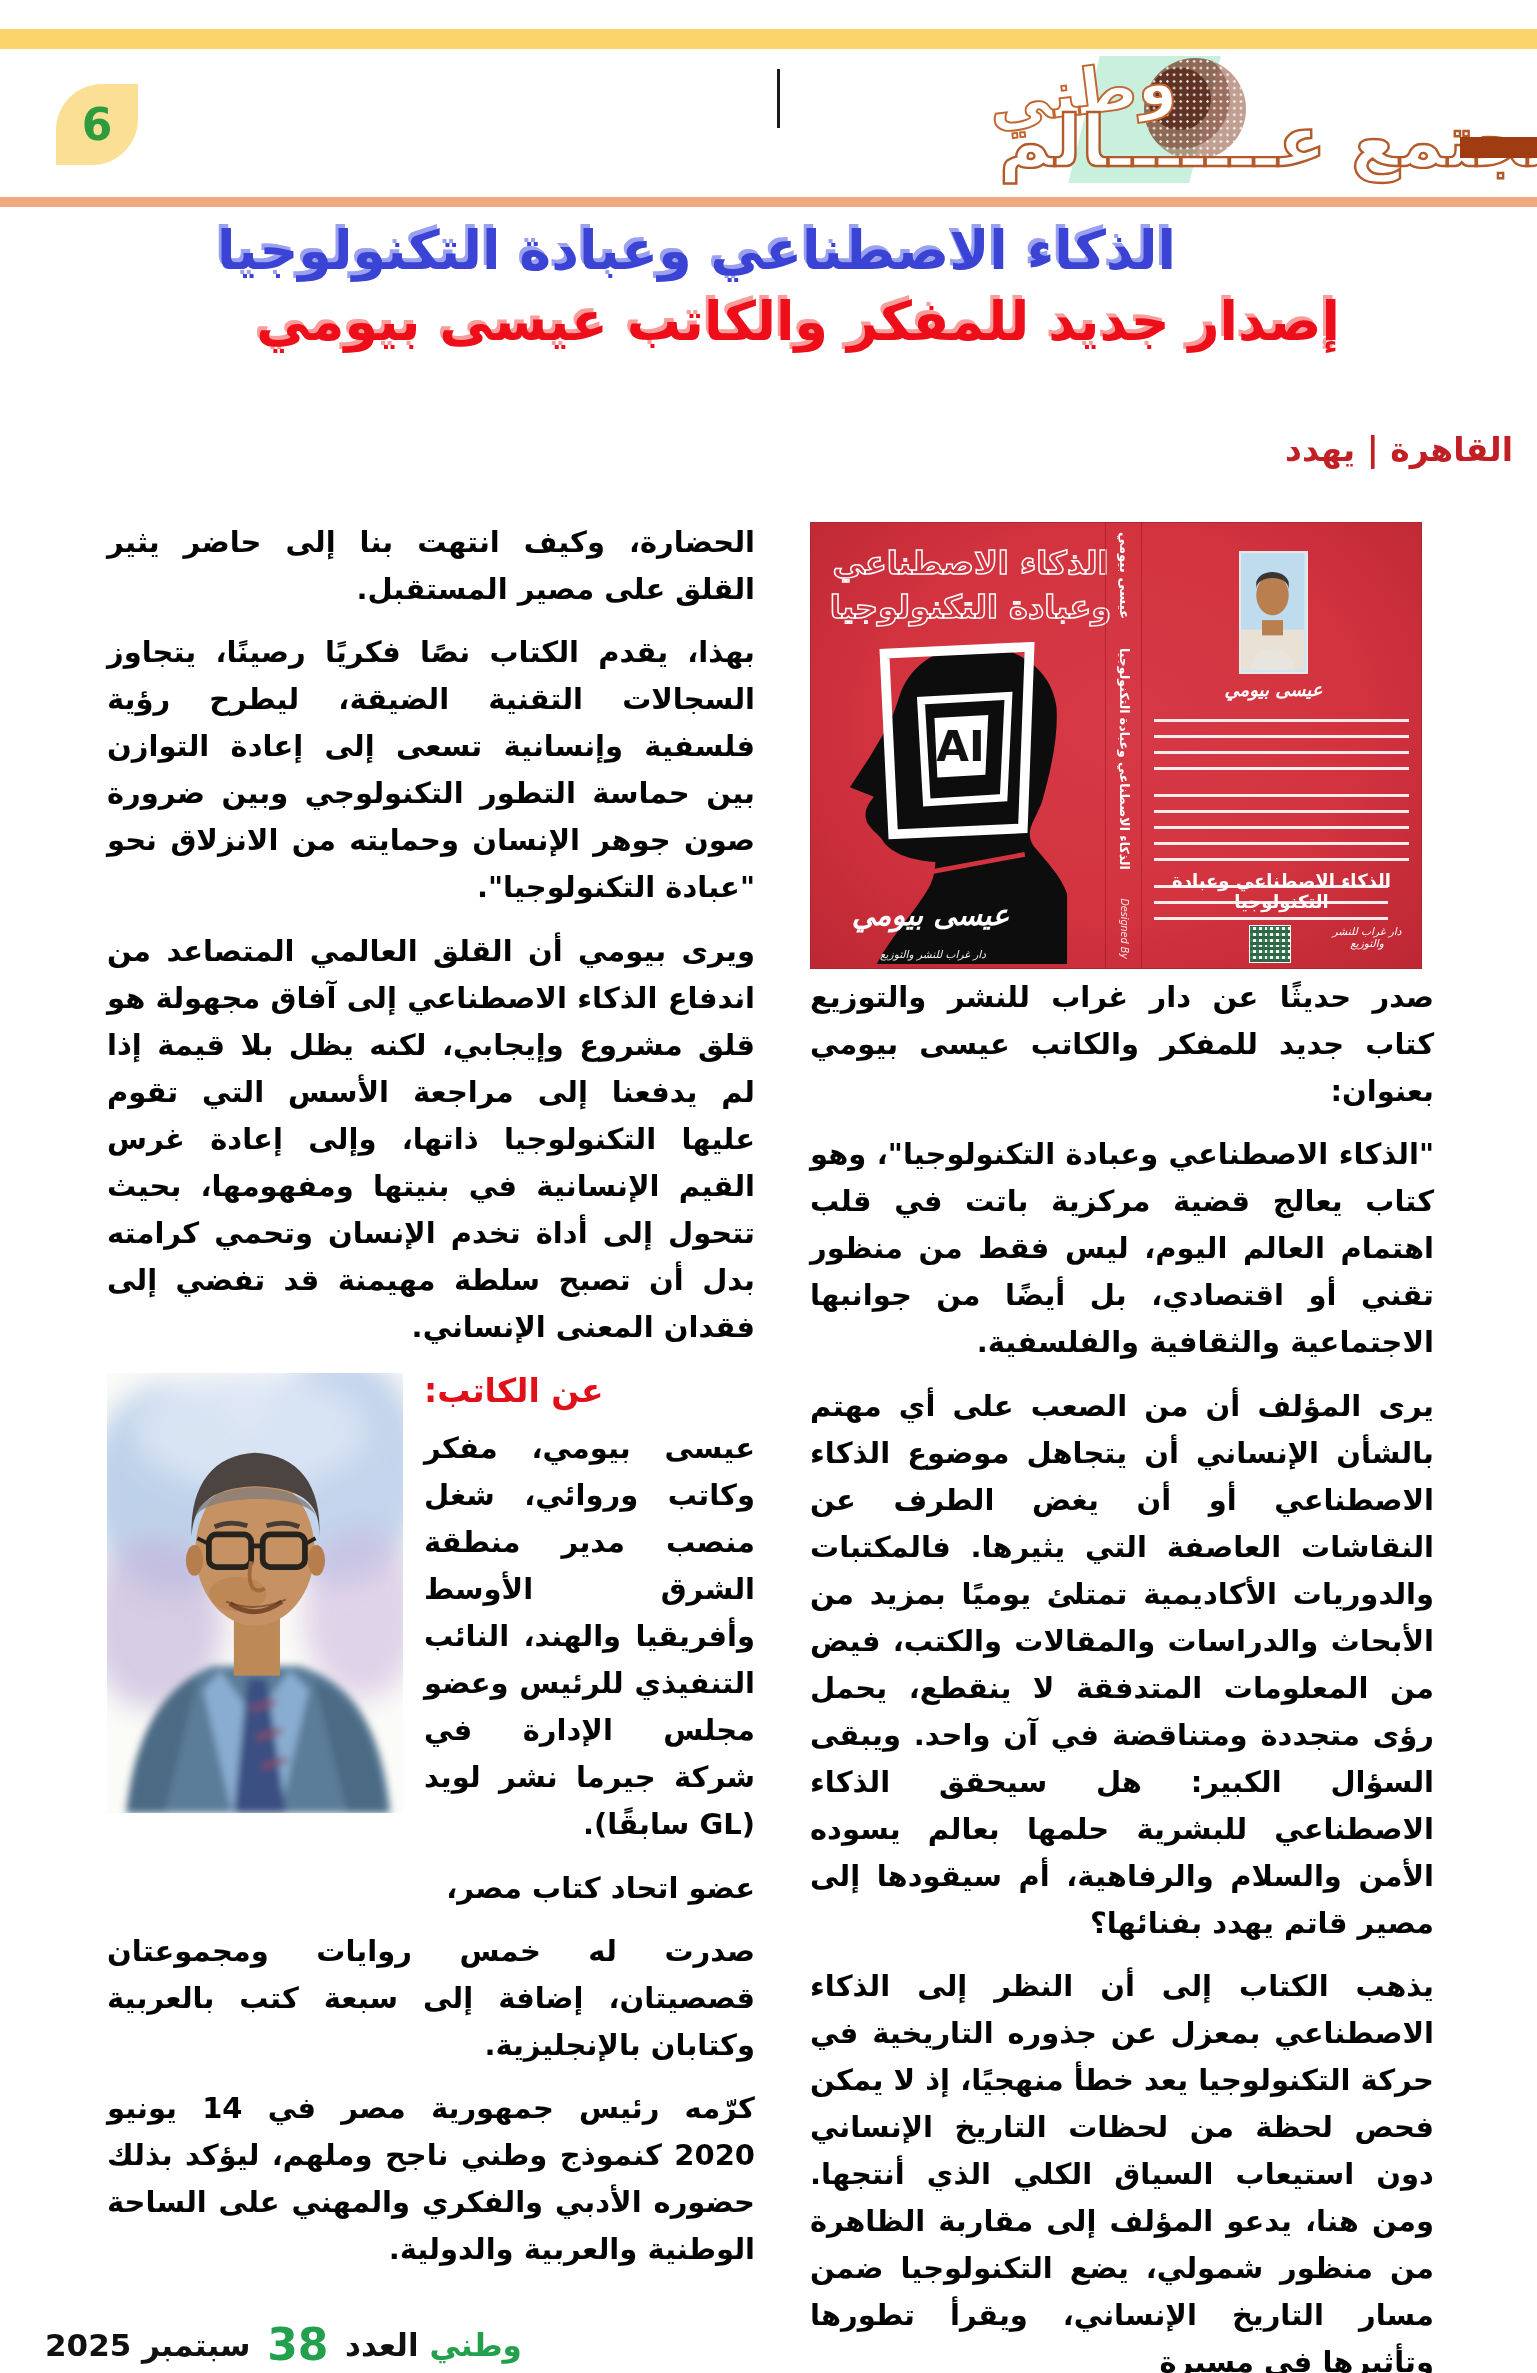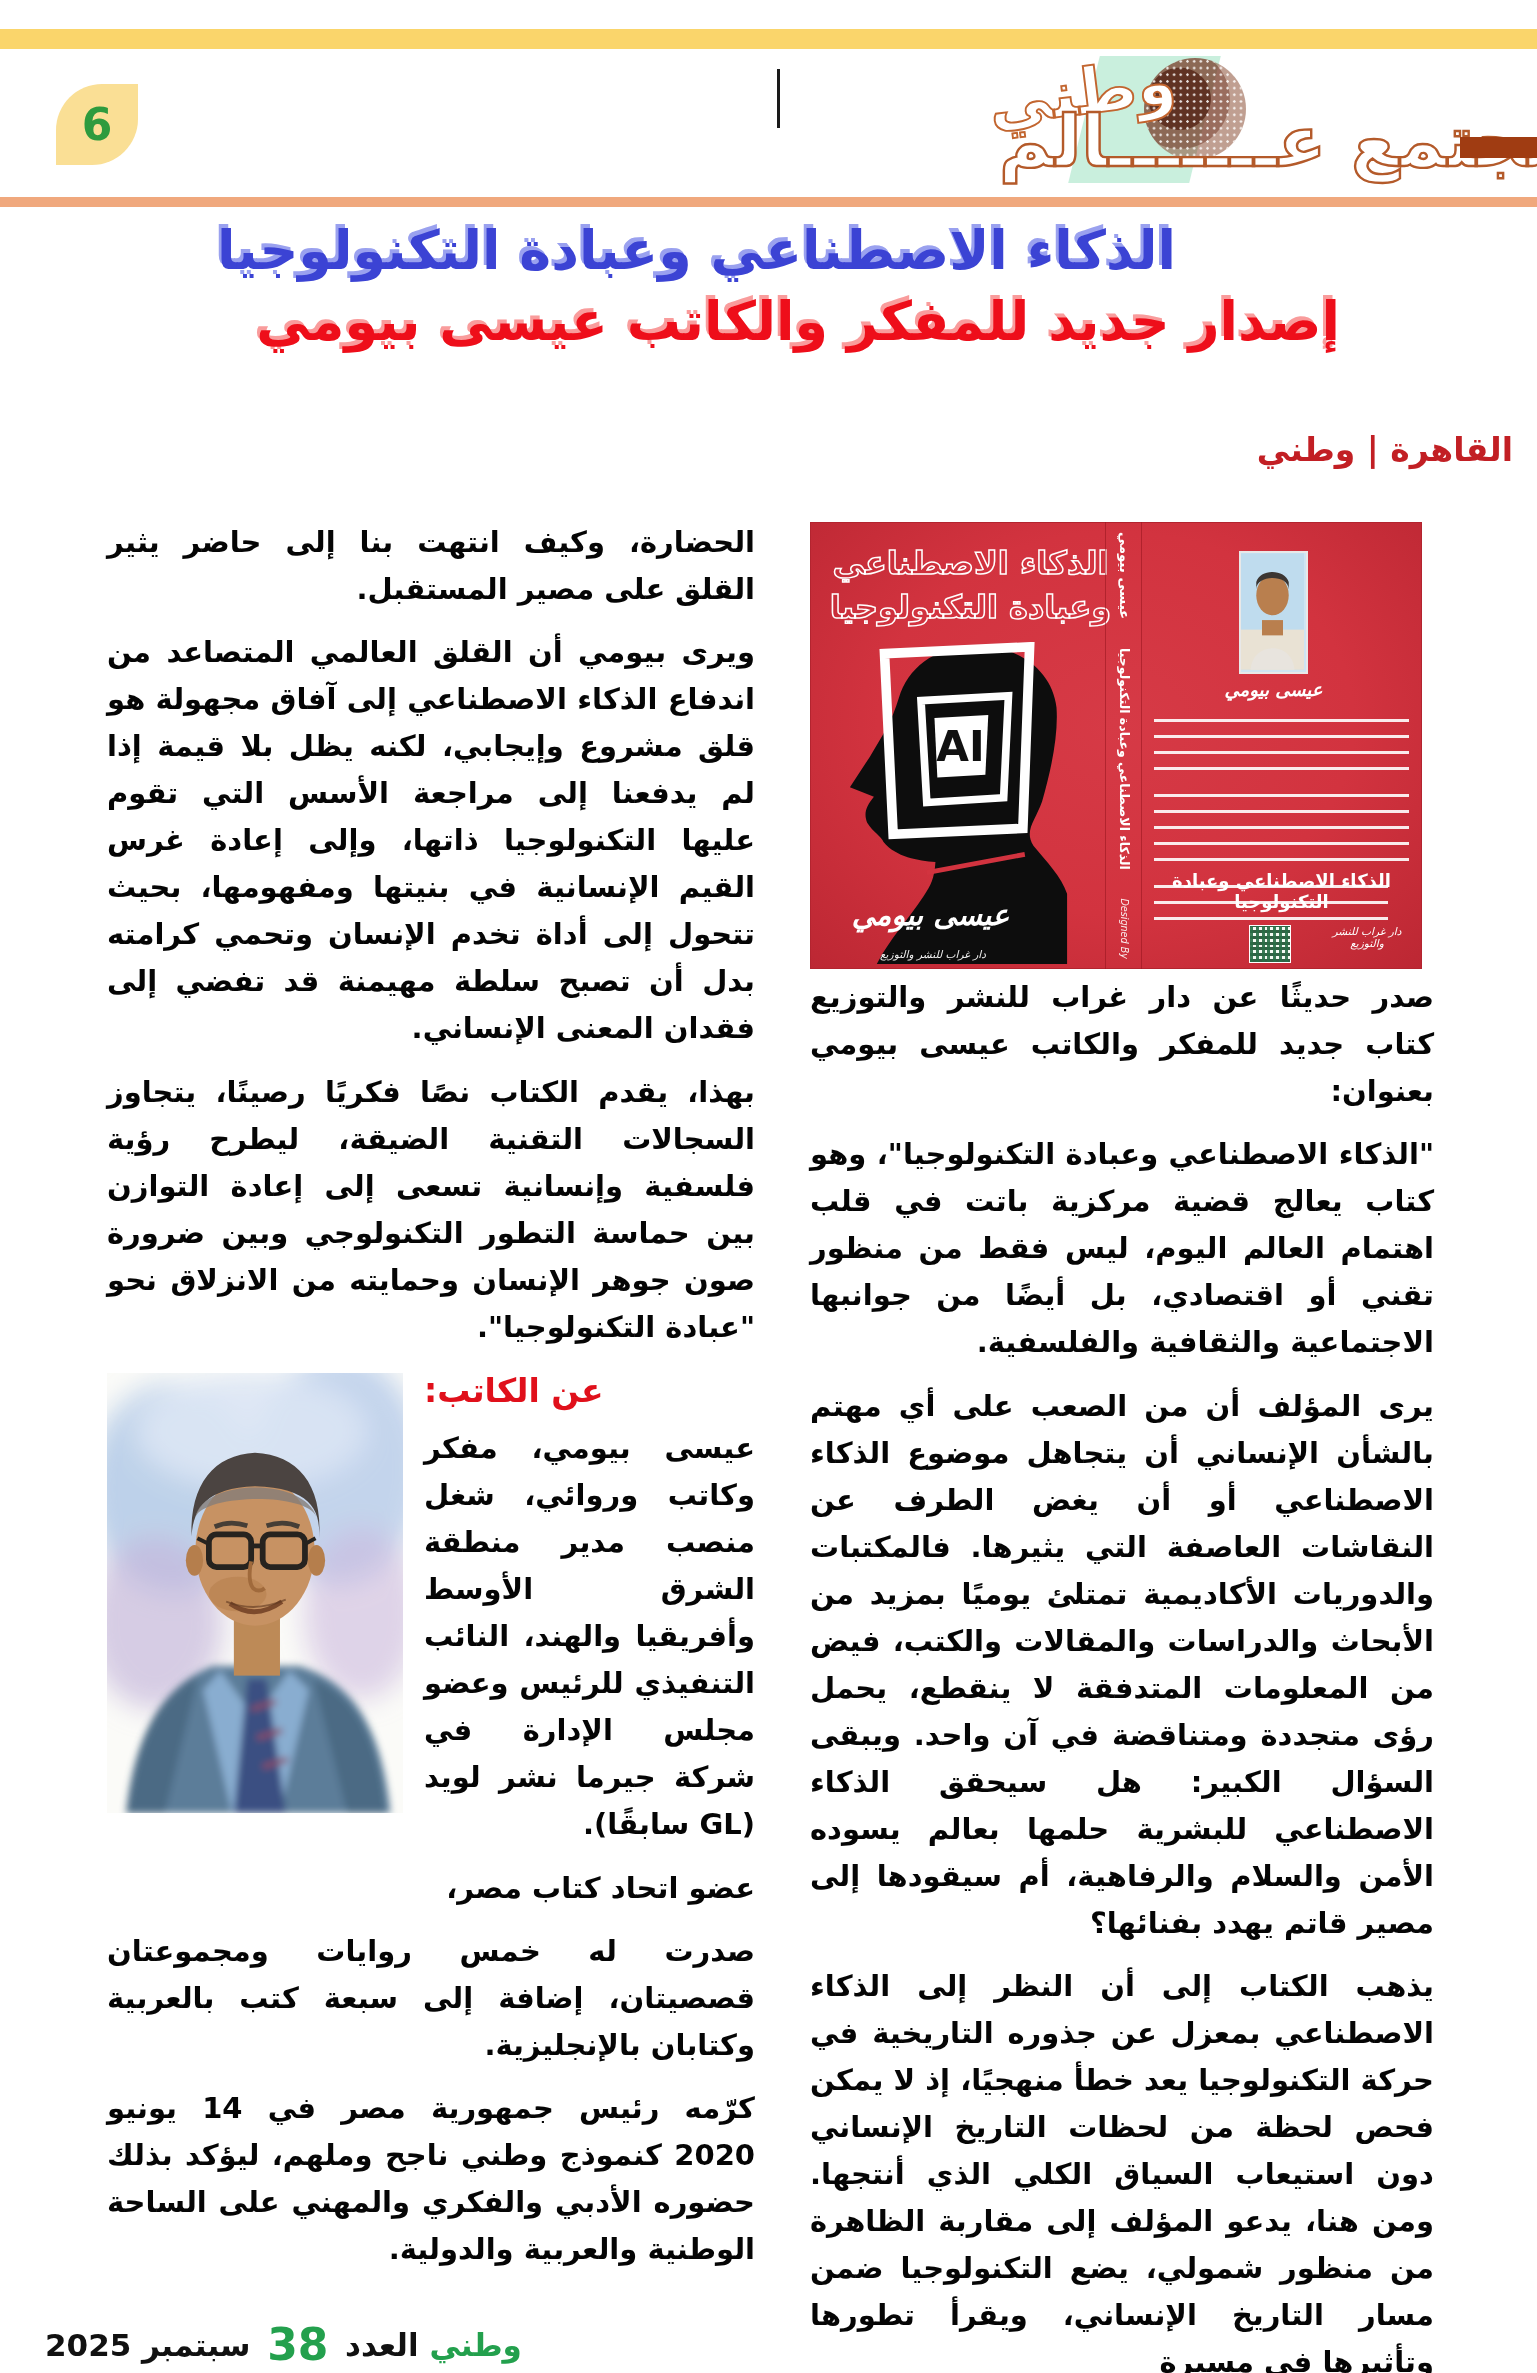--- a/index.html
+++ b/index.html
@@ -123,21 +123,21 @@
     <div class="logo-green"></div>
     <div class="logo-globe"></div>
     <div class="logo-watani">وطني</div>
     <div class="logo-section">مجتمع عـــــــالم</div>
     <div class="logo-bar"></div>
   </div>
   <div class="salmon-bar"></div>
 
   <div class="headline-title">الذكاء الاصطناعي وعبادة التكنولوجيا</div>
   <div class="headline-sub">إصدار جديد للمفكر والكاتب عيسى بيومي</div>
-  <div class="byline">القاهرة | وطني</div>
+  <div class="byline">القاهرة | يهدد</div>
 
   <div class="cover">
     <div class="cover-front">
       <div class="cover-title">
         <div>الذكاء الاصطناعي</div>
         <div>وعبادة التكنولوجيا</div>
       </div>
       <svg class="head-svg" width="295" height="322" viewBox="0 0 307 335">
         <path fill="#0d0d0d" d="M152,4 C116,6 88,27 79,58 C72,82 61,99 49,119 L28,151 L53,161
           C45,171 42,178 46,188 C52,198 61,202 63,208 C76,224 99,227 117,229
@@ -187,22 +187,22 @@
 
   <div class="col col-right">
     <p>صدر حديثًا عن دار غراب للنشر والتوزيع كتاب جديد للمفكر والكاتب عيسى بيومي بعنوان:</p>
     <p>"الذكاء الاصطناعي وعبادة التكنولوجيا"، وهو كتاب يعالج قضية مركزية باتت في قلب اهتمام العالم اليوم، ليس فقط من منظور تقني أو اقتصادي، بل أيضًا من جوانبها الاجتماعية والثقافية والفلسفية.</p>
     <p>يرى المؤلف أن من الصعب على أي مهتم بالشأن الإنساني أن يتجاهل موضوع الذكاء الاصطناعي أو أن يغض الطرف عن النقاشات العاصفة التي يثيرها. فالمكتبات والدوريات الأكاديمية تمتلئ يوميًا بمزيد من الأبحاث والدراسات والمقالات والكتب، فيض من المعلومات المتدفقة لا ينقطع، يحمل رؤى متجددة ومتناقضة في آن واحد. ويبقى السؤال الكبير: هل سيحقق الذكاء الاصطناعي للبشرية حلمها بعالم يسوده الأمن والسلام والرفاهية، أم سيقودها إلى مصير قاتم يهدد بفنائها؟</p>
     <p>يذهب الكتاب إلى أن النظر إلى الذكاء الاصطناعي بمعزل عن جذوره التاريخية في حركة التكنولوجيا يعد خطأ منهجيًا، إذ لا يمكن فحص لحظة من لحظات التاريخ الإنساني دون استيعاب السياق الكلي الذي أنتجها. ومن هنا، يدعو المؤلف إلى مقاربة الظاهرة من منظور شمولي، يضع التكنولوجيا ضمن مسار التاريخ الإنساني، ويقرأ تطورها وتأثيرها في مسيرة</p>
   </div>
 
   <div class="col col-left">
     <p>الحضارة، وكيف انتهت بنا إلى حاضر يثير القلق على مصير المستقبل.</p>
+    <p>بهذا، يقدم الكتاب نصًا فكريًا رصينًا، يتجاوز السجالات التقنية الضيقة، ليطرح رؤية فلسفية وإنسانية تسعى إلى إعادة التوازن بين حماسة التطور التكنولوجي وبين ضرورة صون جوهر الإنسان وحمايته من الانزلاق نحو "عبادة التكنولوجيا".</p>
     <p>ويرى بيومي أن القلق العالمي المتصاعد من اندفاع الذكاء الاصطناعي إلى آفاق مجهولة هو قلق مشروع وإيجابي، لكنه يظل بلا قيمة إذا لم يدفعنا إلى مراجعة الأسس التي تقوم عليها التكنولوجيا ذاتها، وإلى إعادة غرس القيم الإنسانية في بنيتها ومفهومها، بحيث تتحول إلى أداة تخدم الإنسان وتحمي كرامته بدل أن تصبح سلطة مهيمنة قد تفضي إلى فقدان المعنى الإنساني.</p>
-    <p>بهذا، يقدم الكتاب نصًا فكريًا رصينًا، يتجاوز السجالات التقنية الضيقة، ليطرح رؤية فلسفية وإنسانية تسعى إلى إعادة التوازن بين حماسة التطور التكنولوجي وبين ضرورة صون جوهر الإنسان وحمايته من الانزلاق نحو "عبادة التكنولوجيا".</p>
 
     <div>
       <svg class="portrait" viewBox="0 0 308 458">
         <defs>
           <filter id="wash" x="-30%" y="-30%" width="160%" height="160%">
               <feGaussianBlur stdDeviation="14"></feGaussianBlur>
             </filter>
           <filter id="soft" x="-30%" y="-30%" width="160%" height="160%">
               <feGaussianBlur stdDeviation="4"></feGaussianBlur>
             </filter>

